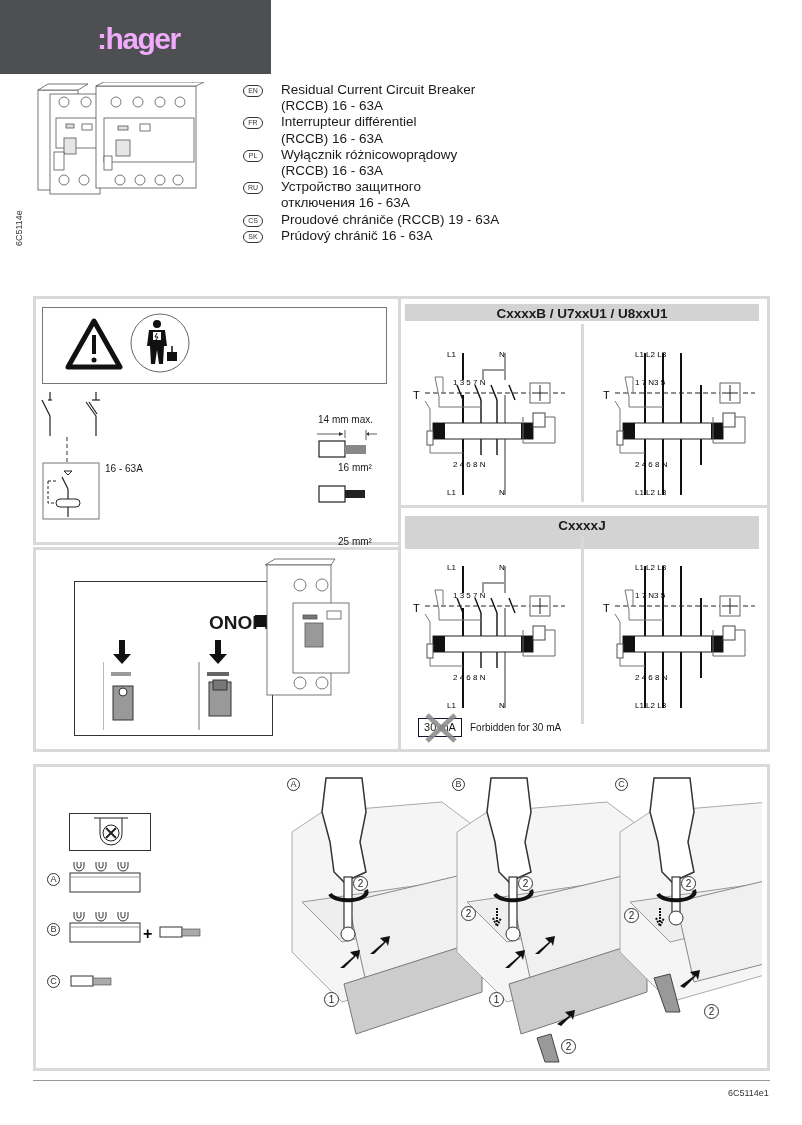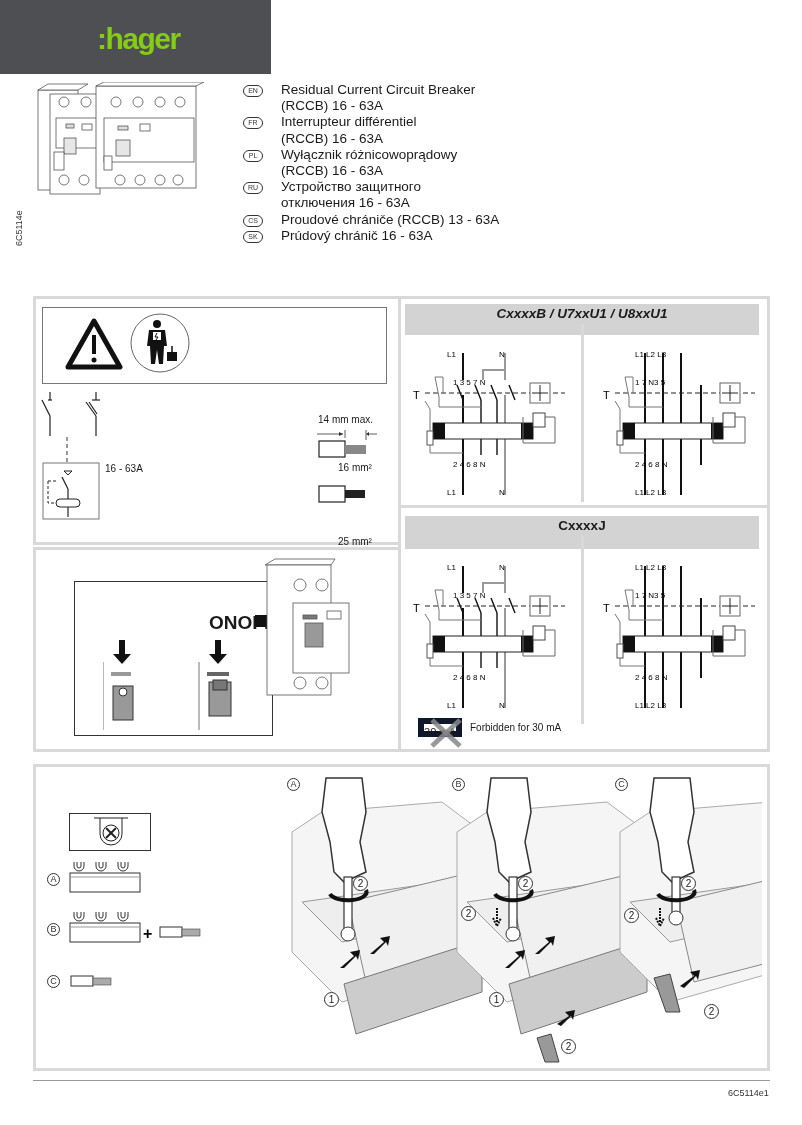--- a/index.html
+++ b/index.html
@@ -3,21 +3,21 @@
 <meta charset="utf-8">
 <style>
   * { box-sizing: border-box; margin: 0; padding: 0; }
   html, body { width: 802px; height: 1125px; background: #ffffff; overflow: hidden; }
   body { position: relative; font-family: "Liberation Sans", sans-serif; color: #1a1a1a; }
 
   .abs { position: absolute; }
 
   
   .logo-block { left: 0; top: 0; width: 271px; height: 74px; background: #4d4f52; }
-  .logo-text { position: absolute; left: 97px; top: 22px; font-size: 30px; font-weight: bold; color: #84cc16; letter-spacing: -1.5px; font-family: "Liberation Sans", sans-serif; }
+  .logo-text { position: absolute; left: 97px; top: 22px; font-size: 30px; font-weight: bold; color: #f0abfc; letter-spacing: -1.5px; font-family: "Liberation Sans", sans-serif; }
 
   
   .product-img { left: 28px; top: 82px; width: 200px; height: 125px; }
   .doc-code-vertical { left: 14px; top: 196px; width: 14px; height: 50px; font-size: 9px; color: #333; writing-mode: vertical-rl; transform: rotate(180deg); white-space: nowrap; }
 
   
   .lang-list { left: 243px; top: 82px; width: 320px; }
   .lang-row { display: flex; align-items: flex-start; margin-bottom: 0px; }
   .lang-badge { width: 20px; height: 12px; border: 1px solid #333; border-radius: 6px; font-size: 7px; line-height: 10px; text-align: center; margin-top: 3px; margin-right: 18px; flex: 0 0 auto; color: #333; }
   .lang-text { font-size: 13.5px; line-height: 16.2px; color: #1a1a1a; }
@@ -25,38 +25,38 @@
   
   .panel { border: 3px solid #d9d9d9; background: #fff; }
   .panel-topleft { left: 33px; top: 296px; width: 368px; height: 249px; }
   .panel-midleft { left: 33px; top: 547px; width: 368px; height: 205px; }
   .panel-right { left: 398px; top: 296px; width: 372px; height: 456px; }
   .panel-bottom { left: 33px; top: 764px; width: 737px; height: 307px; }
 
   .warning-box { left: 42px; top: 307px; width: 345px; height: 77px; border: 1px solid #777; }
 
   .gray-header { background: #d3d3d3; font-weight: bold; font-size: 13.5px; text-align: center; color: #1a1a1a; }
-  .hdr-1 { left: 405px; top: 304px; width: 354px; height: 31px; line-height: 19px; font-style: italic; }
+  .hdr-1 { left: 405px; top: 304px; width: 354px; height: 17px; line-height: 19px; }
   .hdr-2 { left: 405px; top: 516px; width: 354px; height: 33px; line-height: 19px; }
   .vsep-1 { left: 581px; top: 324px; width: 3px; height: 178px; background: #d9d9d9; }
   .vsep-2 { left: 581px; top: 536px; width: 3px; height: 188px; background: #d9d9d9; }
   .hsep { left: 398px; top: 505px; width: 372px; height: 3px; background: #d9d9d9; }
 
   .label-small { font-size: 10px; color: #1a1a1a; white-space: nowrap; }
 
   .inner-box { left: 74px; top: 581px; width: 199px; height: 155px; border: 1px solid #333; background: #fff; }
   .onoff-label { left: 209px; top: 612px; font-size: 19px; font-weight: bold; }
 
   .footer-line { left: 33px; top: 1080px; width: 737px; height: 1px; background: #999; }
   .footer-code { left: 722px; top: 1088px; font-size: 9px; color: #333; margin-left: 6px; }
 
   .circ-letter { width: 13px; height: 13px; border: 1px solid #333; border-radius: 50%; font-size: 9px; line-height: 11px; text-align: center; color: #333; }
   .circ-num { width: 15px; height: 15px; border: 1px solid #333; border-radius: 50%; font-size: 10px; line-height: 13px; text-align: center; background: #fff; color: #222; }
 
-  .forbid-box { left: 418px; top: 718px; width: 44px; height: 19px; border: 6px solid #0f172a; font-size: 11px; line-height: 17px; text-align: center; }
+  .forbid-box { left: 418px; top: 718px; width: 44px; height: 19px; border: 1px solid #0f172a; font-size: 11px; line-height: 17px; text-align: center; }
   .forbid-text { left: 470px; top: 722px; font-size: 10px; }
 
   svg { display: block; }
 </style>
 </head>
 <body>
 
 <div class="abs logo-block">
   <div class="logo-text">:hager</div>
 </div>
@@ -125,21 +125,21 @@
   <div class="lang-row">
     <div class="lang-badge">RU</div>
     <div class="lang-text">
       <div>Устройство защитного</div>
       <div>отключения 16 - 63A</div>
     </div>
   </div>
   <div class="lang-row">
     <div class="lang-badge">CS</div>
     <div class="lang-text">
-      <div>Proudové chrániče (RCCB) 13 - 63A</div>
+      <div>Proudové chrániče (RCCB) 19 - 63A</div>
     </div>
   </div>
   <div class="lang-row">
     <div class="lang-badge">SK</div>
     <div class="lang-text">
       <div>Prúdový chránič 16 - 63A</div>
     </div>
   </div>
 </div>
 

